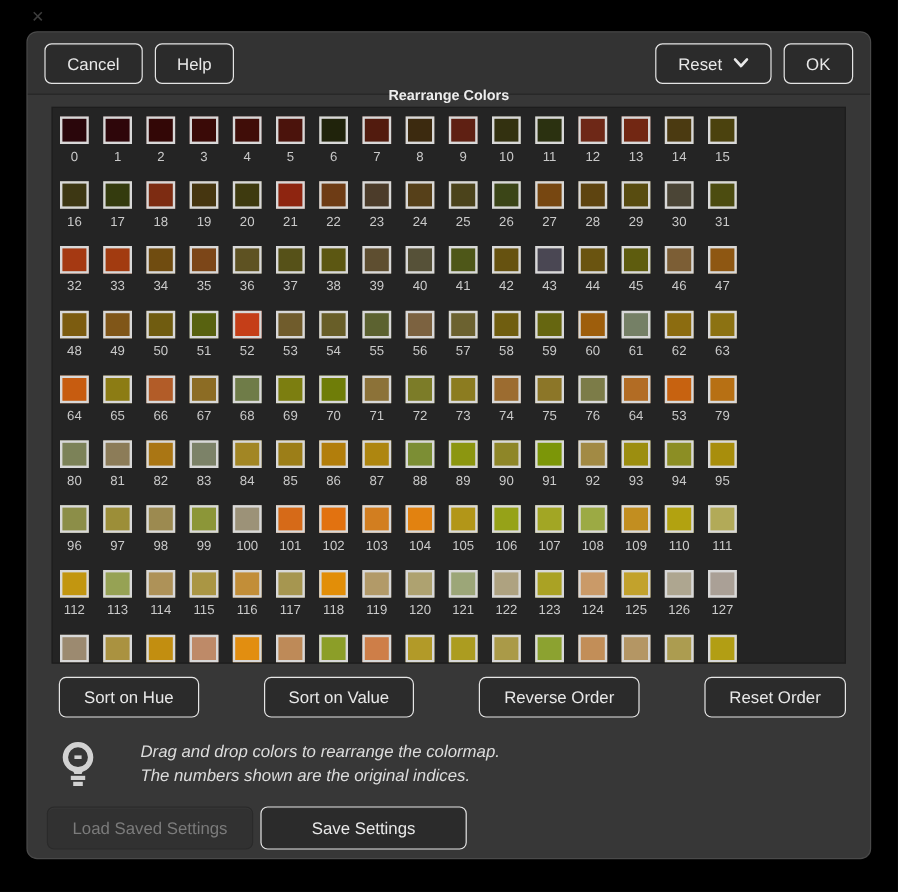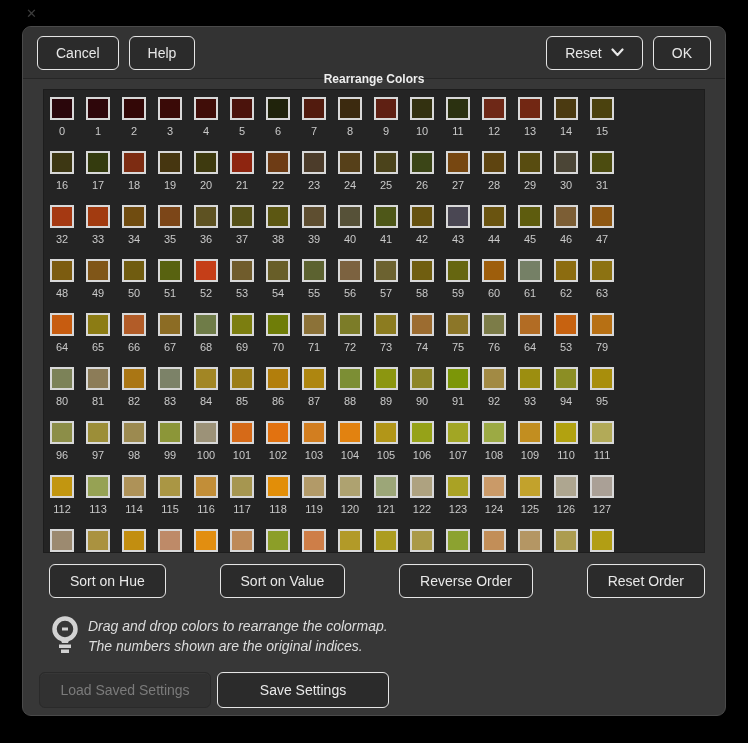--- a/index.html
+++ b/index.html
@@ -52,21 +52,21 @@
     width: 24px; margin-top: 4px; text-align: center;
     color: #c9c9c9; font-size: 11px; line-height: 14px;
   }
   
   .sort-row {
     margin: 11px 20px 0 26px; display: flex; justify-content: space-between;
   }
   .sort-row .btn { padding: 8px 20px; font-size: 14px; }
   
   .hint-row {
-    margin: 18px 20px 0 28px; display: flex; align-items: flex-start; gap: 9px;
+    margin: 18px 20px 0 28px; display: flex; align-items: flex-end; gap: 38px;
   }
   .hint-text { font-style: italic; color: #dcdcdc; font-size: 14px; line-height: 20px; }
   
   .settings-row { margin: 16px 0 0 16px; display: flex; gap: 6px; }
   .settings-row .btn { padding: 9px 0; width: 172px; text-align: center; font-size: 14px; }
 </style>
 </head>
 <body>
 
 <span class="frame-close">✕</span>

